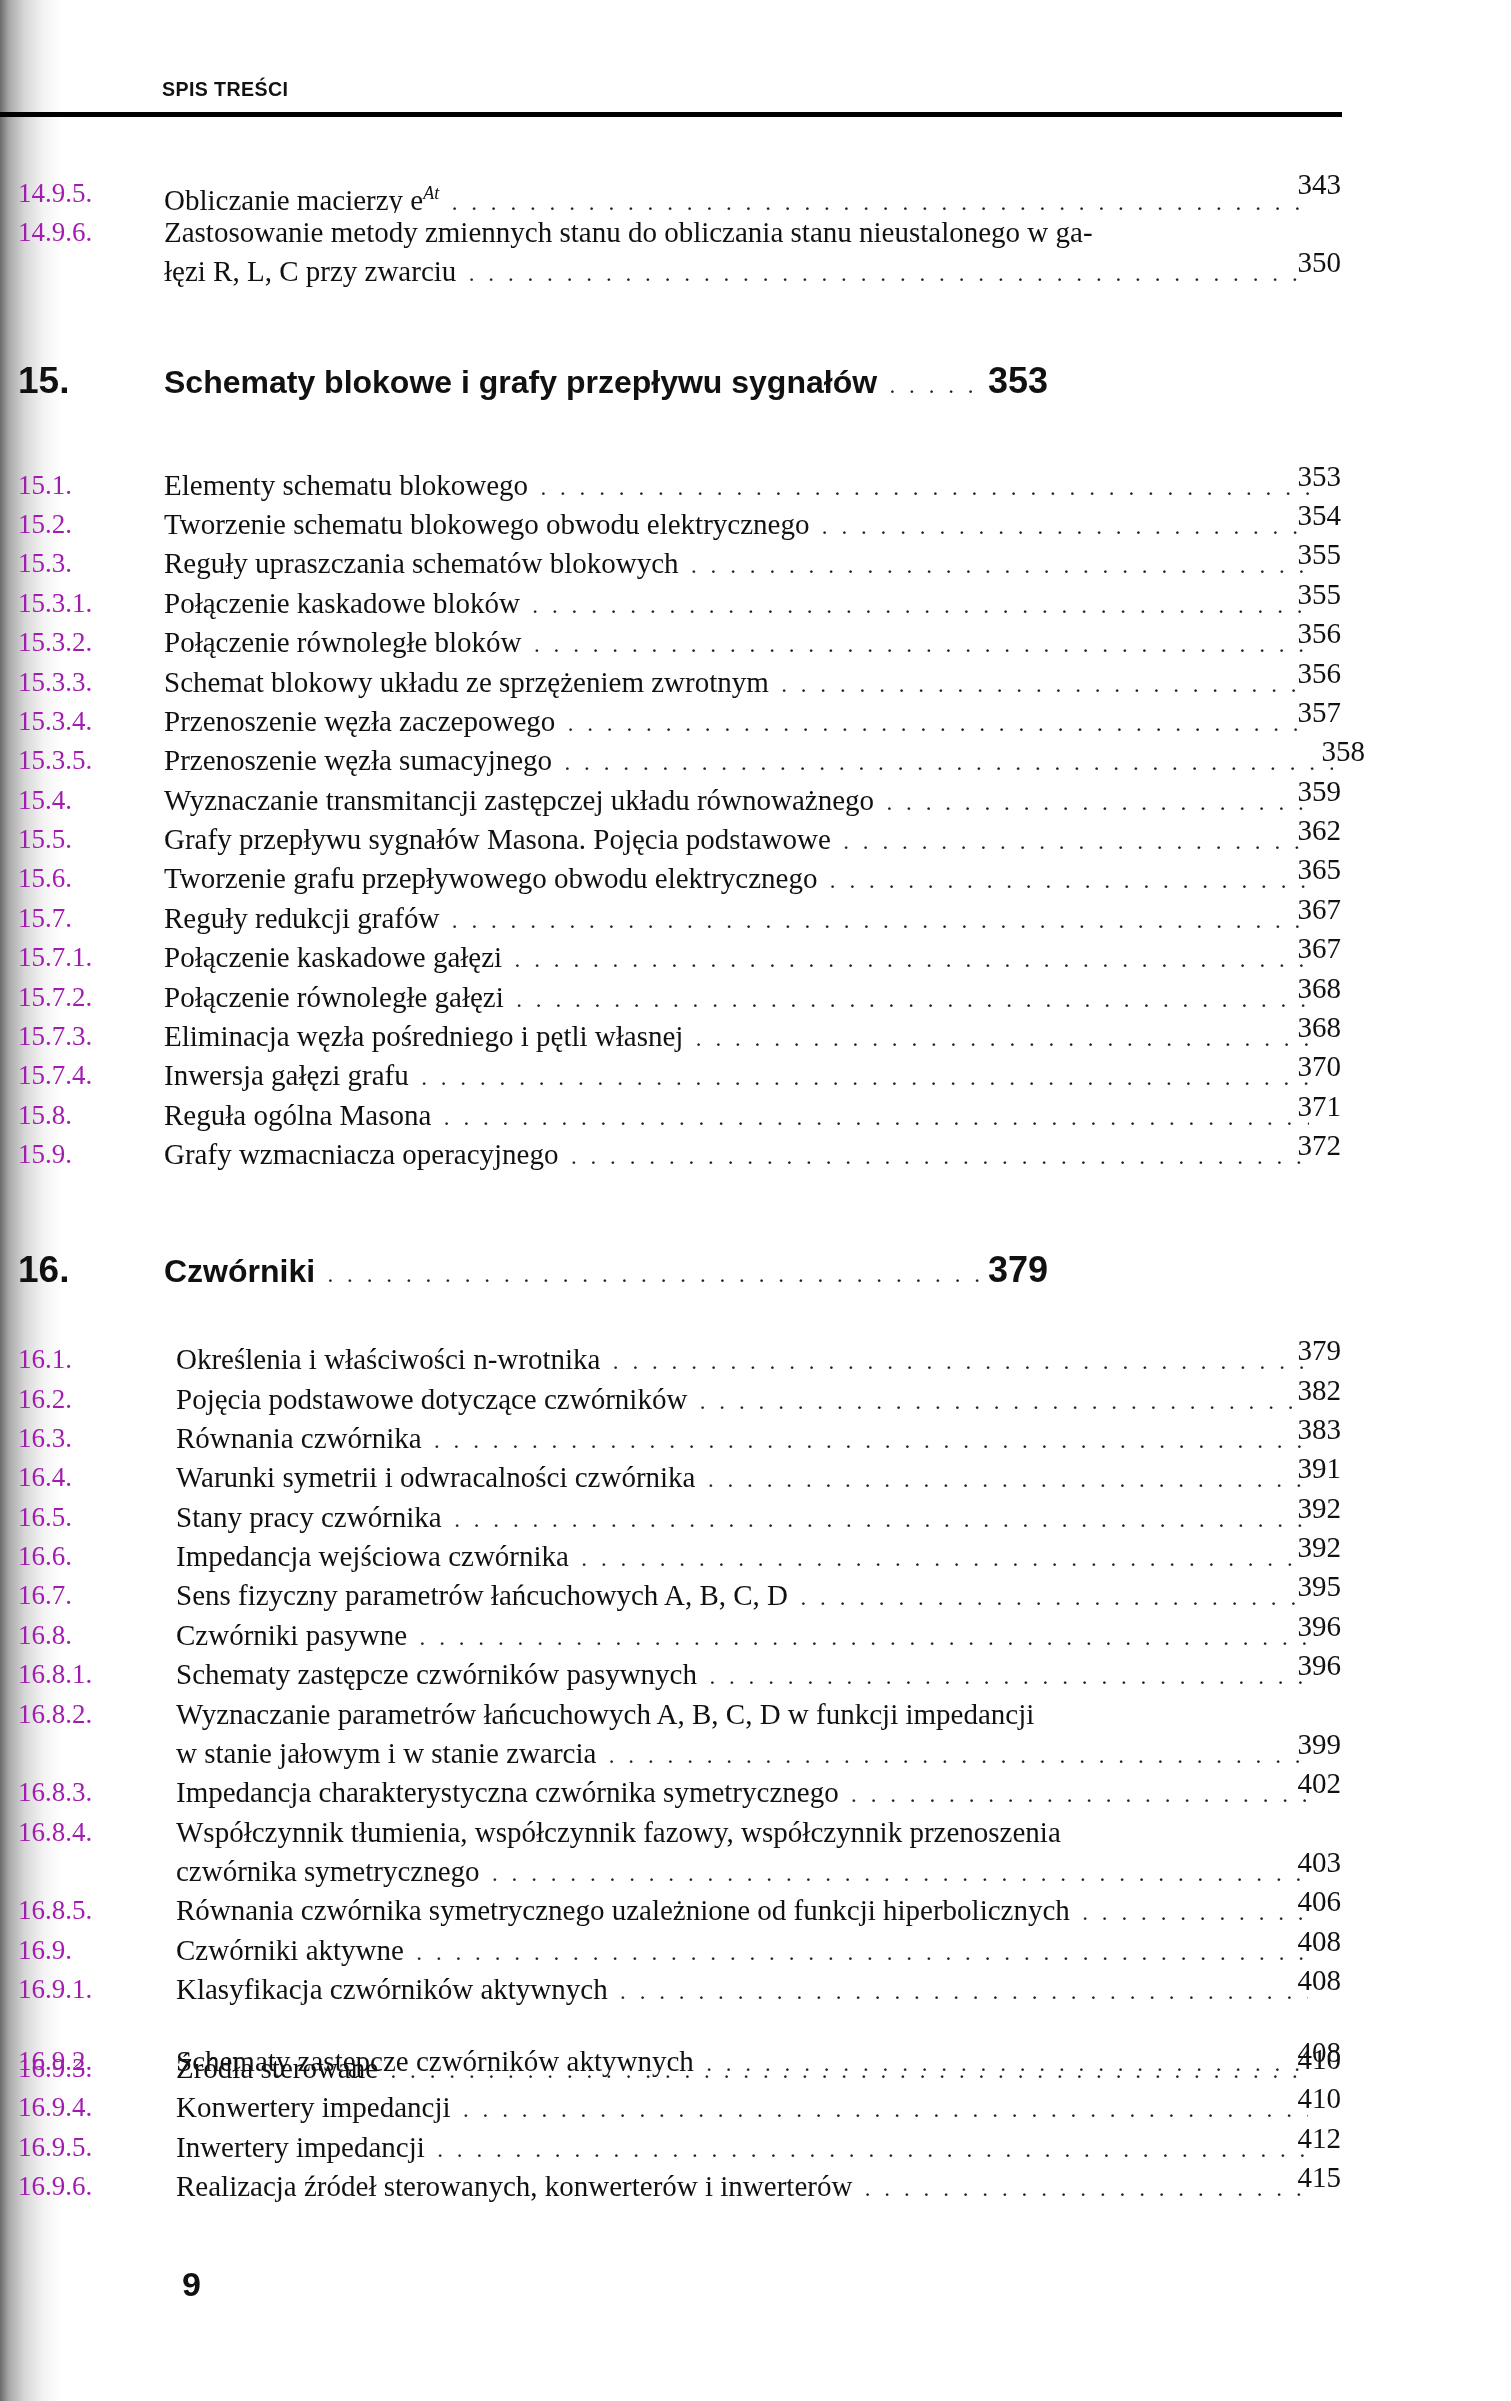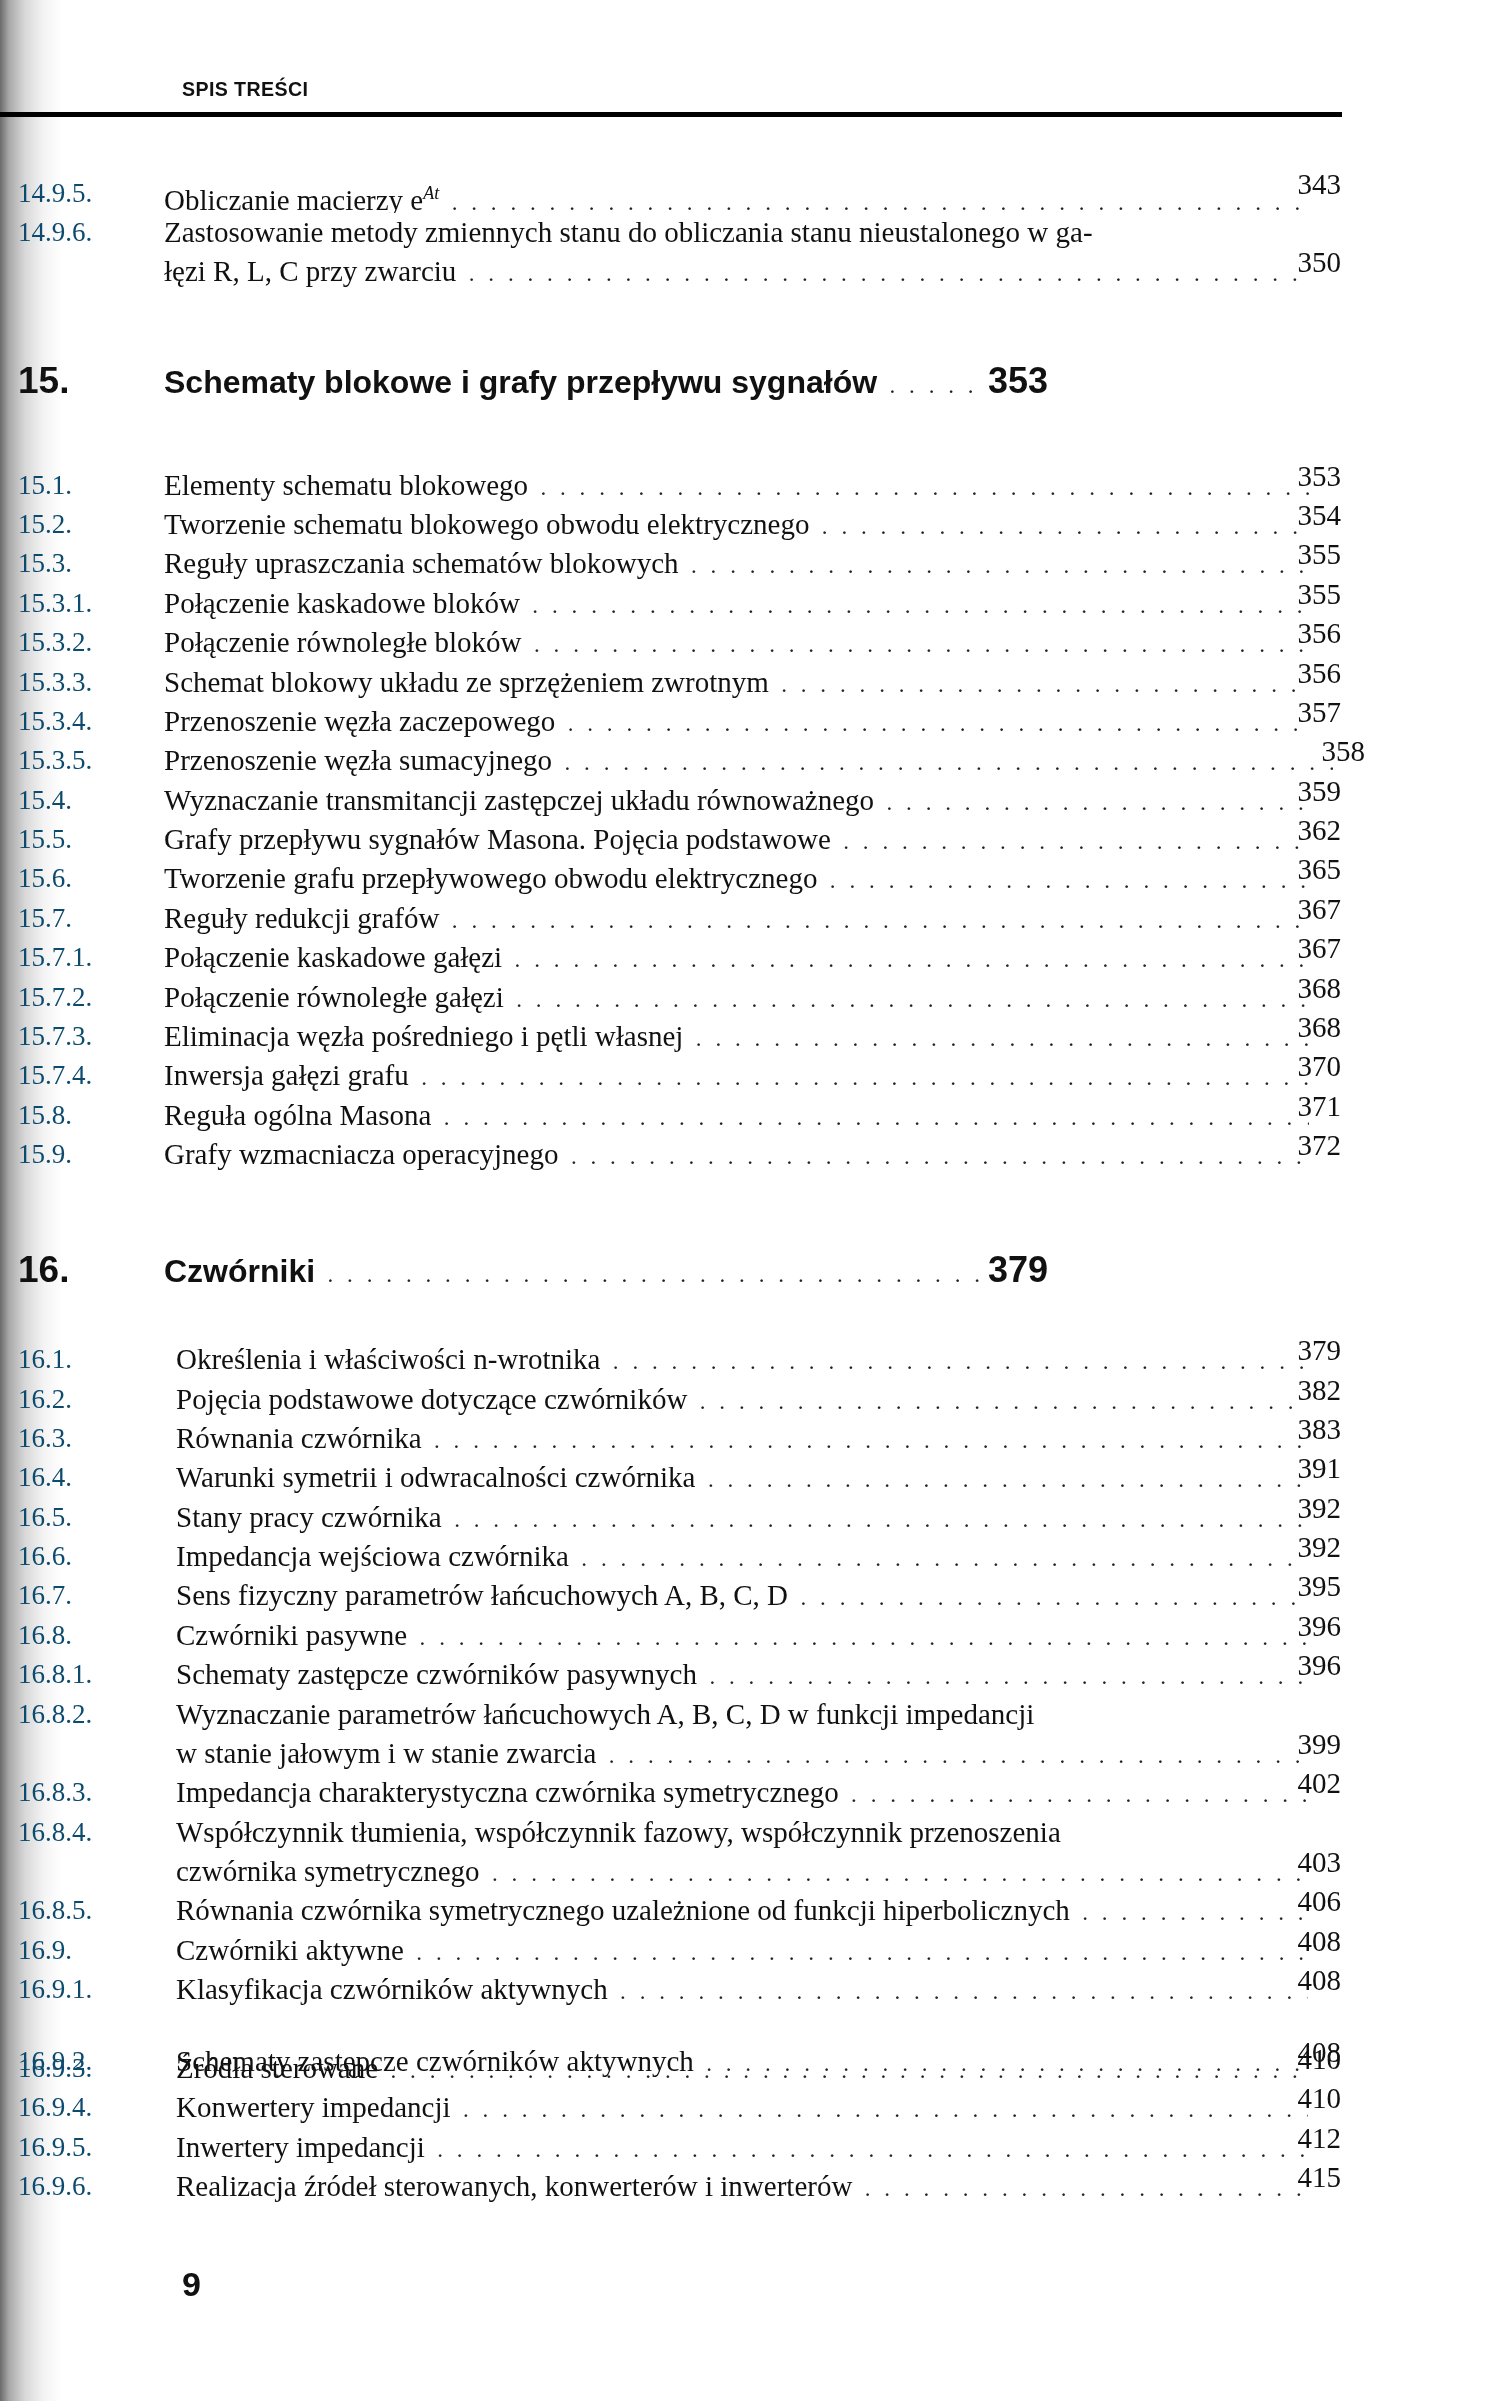--- a/index.html
+++ b/index.html
@@ -8,32 +8,32 @@
     background: #ffffff; color: #111111;
     font-family: "Liberation Serif", serif;
   }
   .binding-shadow {
     position: absolute; left: 0; top: 0; width: 62px; height: 2401px;
     background: linear-gradient(to right, #6a6a6a 0px, #a8a8a8 9px, #d8d8d8 25px, #f4f4f4 44px, #ffffff 62px);
   }
   .running-head {
     position: absolute; left: 162px; top: 78px;
     font-family: "Liberation Sans", sans-serif; font-weight: bold;
-    font-size: 19.6px; letter-spacing: 0.4px; margin-left: 20px;
+    font-size: 19.6px; letter-spacing: 0.4px;
   }
   .head-rule {
     position: absolute; left: 0px; top: 112px; width: 1342px; height: 5.3px;
     background: #000;
   }
   .row {
     position: absolute; left: 0; width: 1512px; height: 39px;
     font-size: 29px; line-height: 39px;
   }
   .num {
-    position: absolute; left: 18px; top: 0; font-size: 27px; color: #0c4a6e;
+    position: absolute; left: 18px; top: 0; font-size: 27px; color: #a21caf;
   }
   .title-wrap {
     position: absolute; left: 164px; right: 203px; top: 0; height: 39px;
     display: flex; align-items: baseline; white-space: nowrap; overflow: hidden;
   }
   .title-wrap.s16 { left: 176px; right: 204px; }
   .title { flex: 0 0 auto; }
   .dots {
     flex: 1 1 auto; overflow: hidden; margin-left: 12.4px;
     letter-spacing: 10.7px; color: #222; font-size: 23px;

